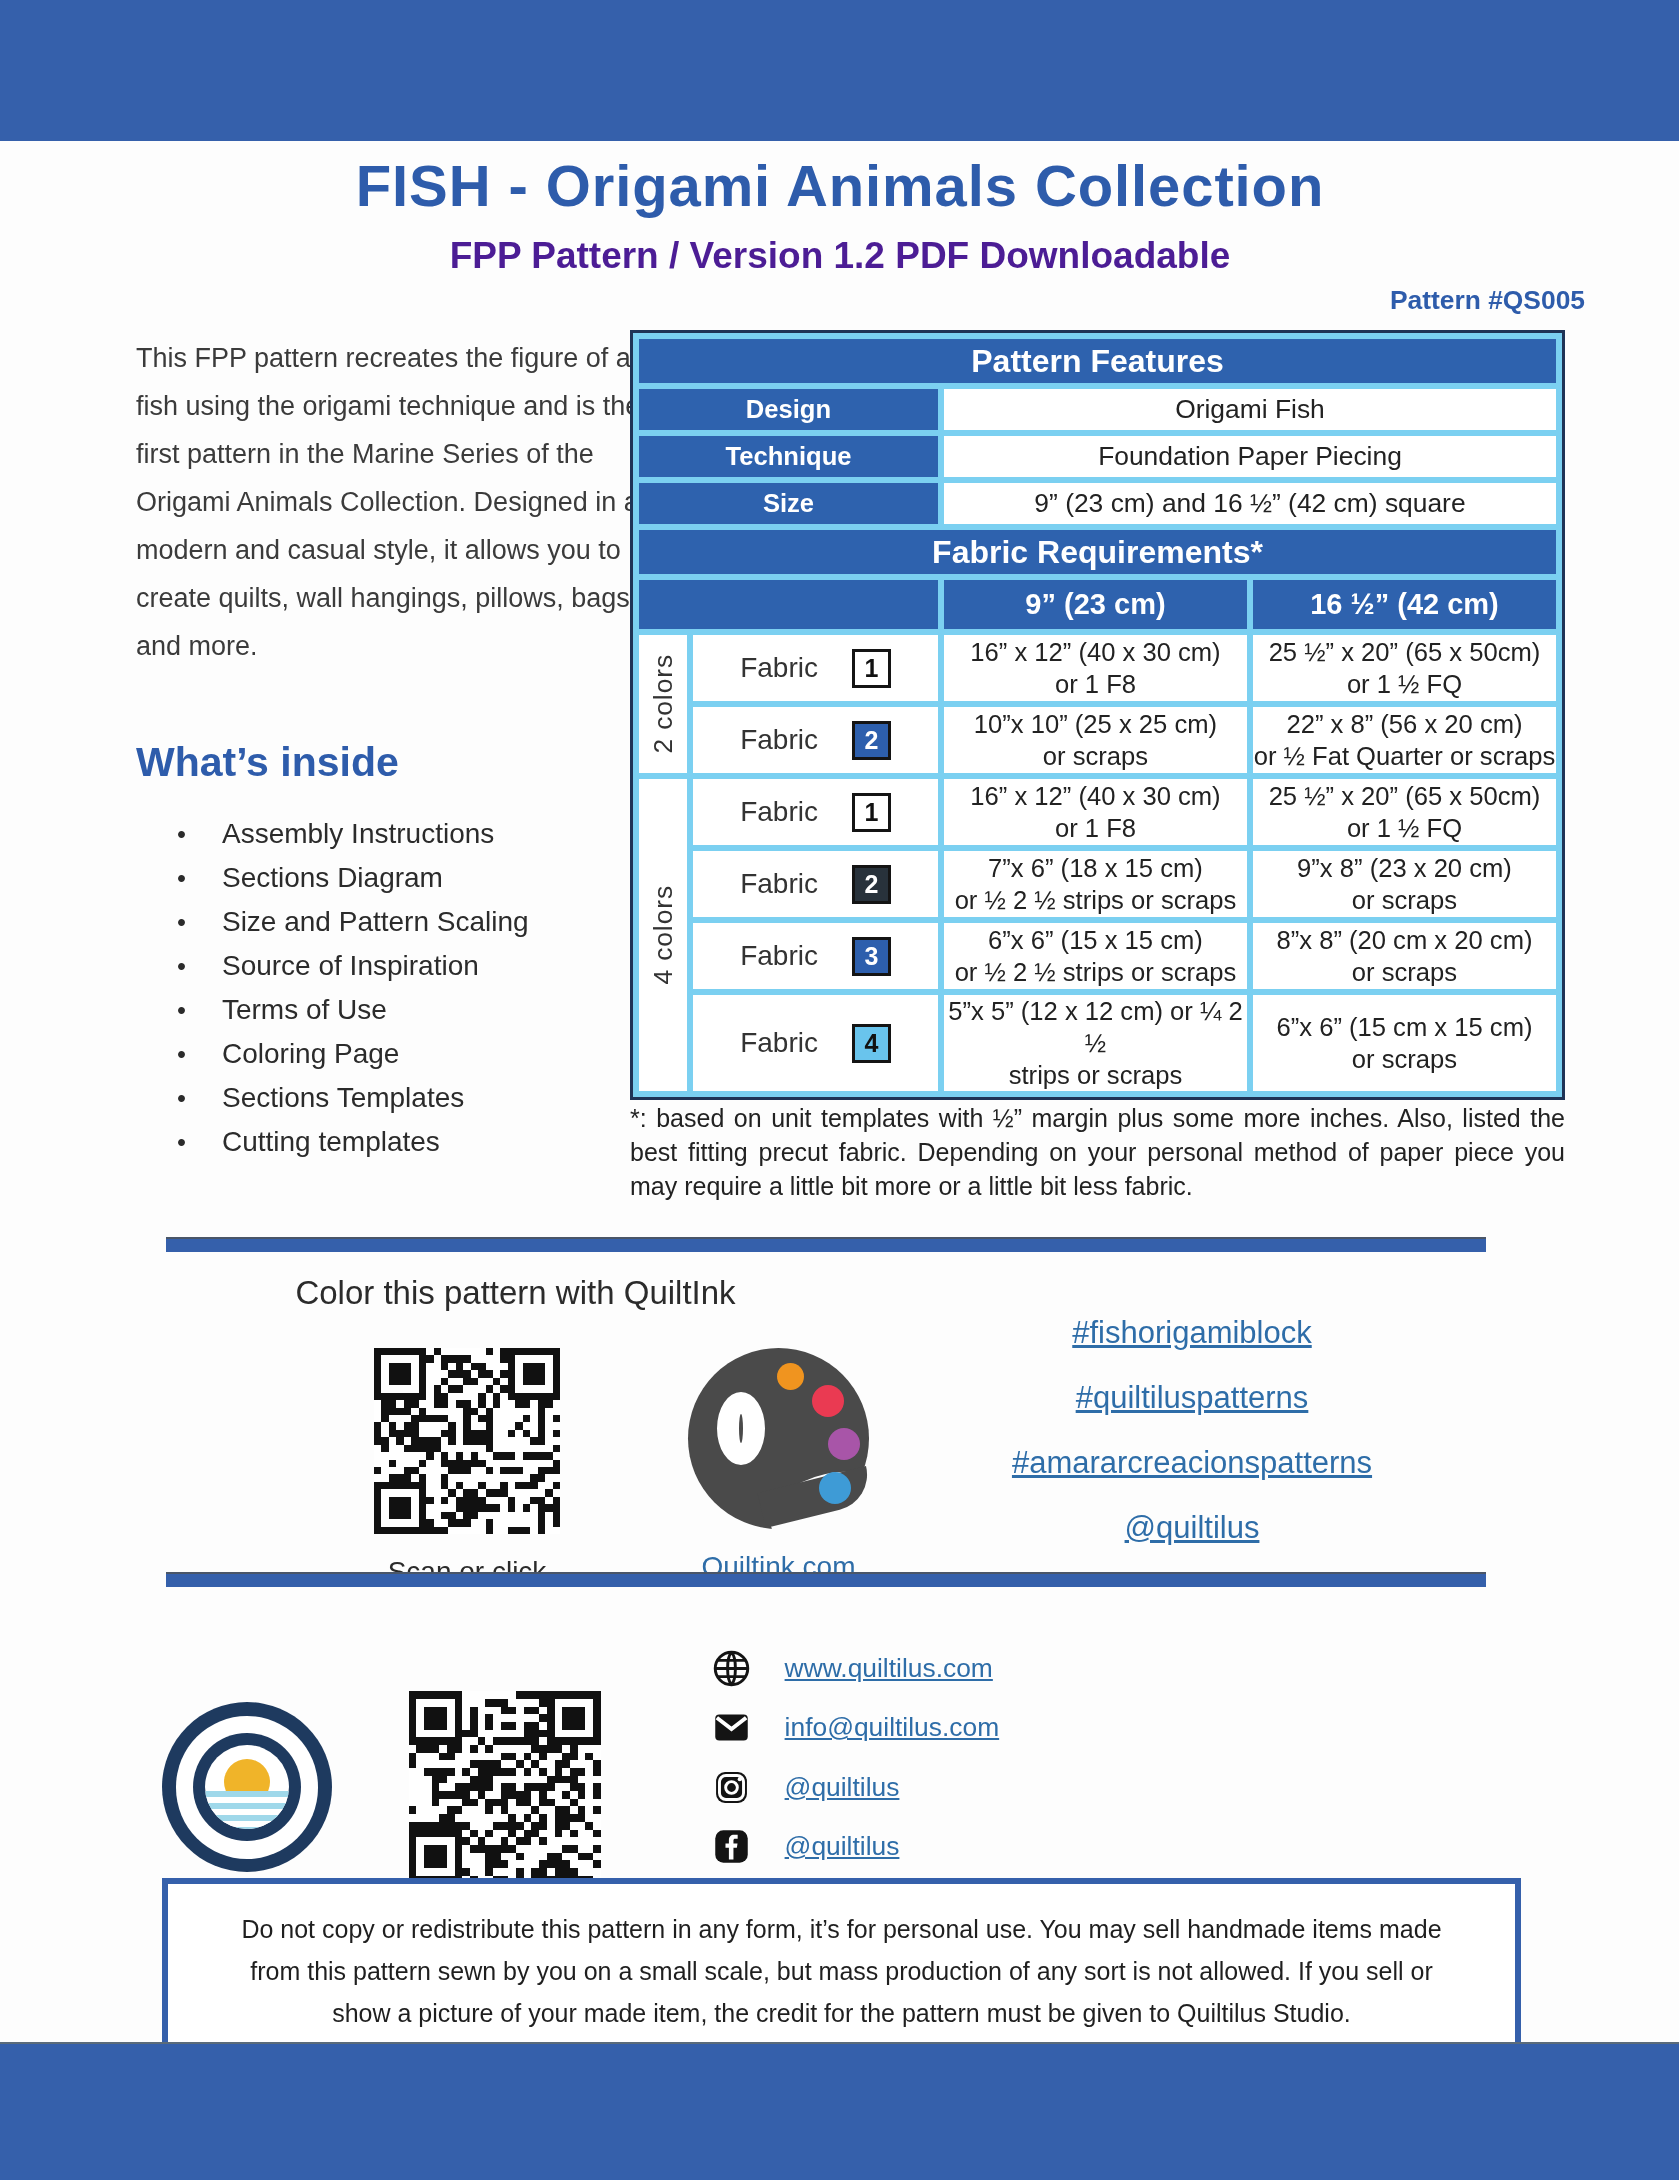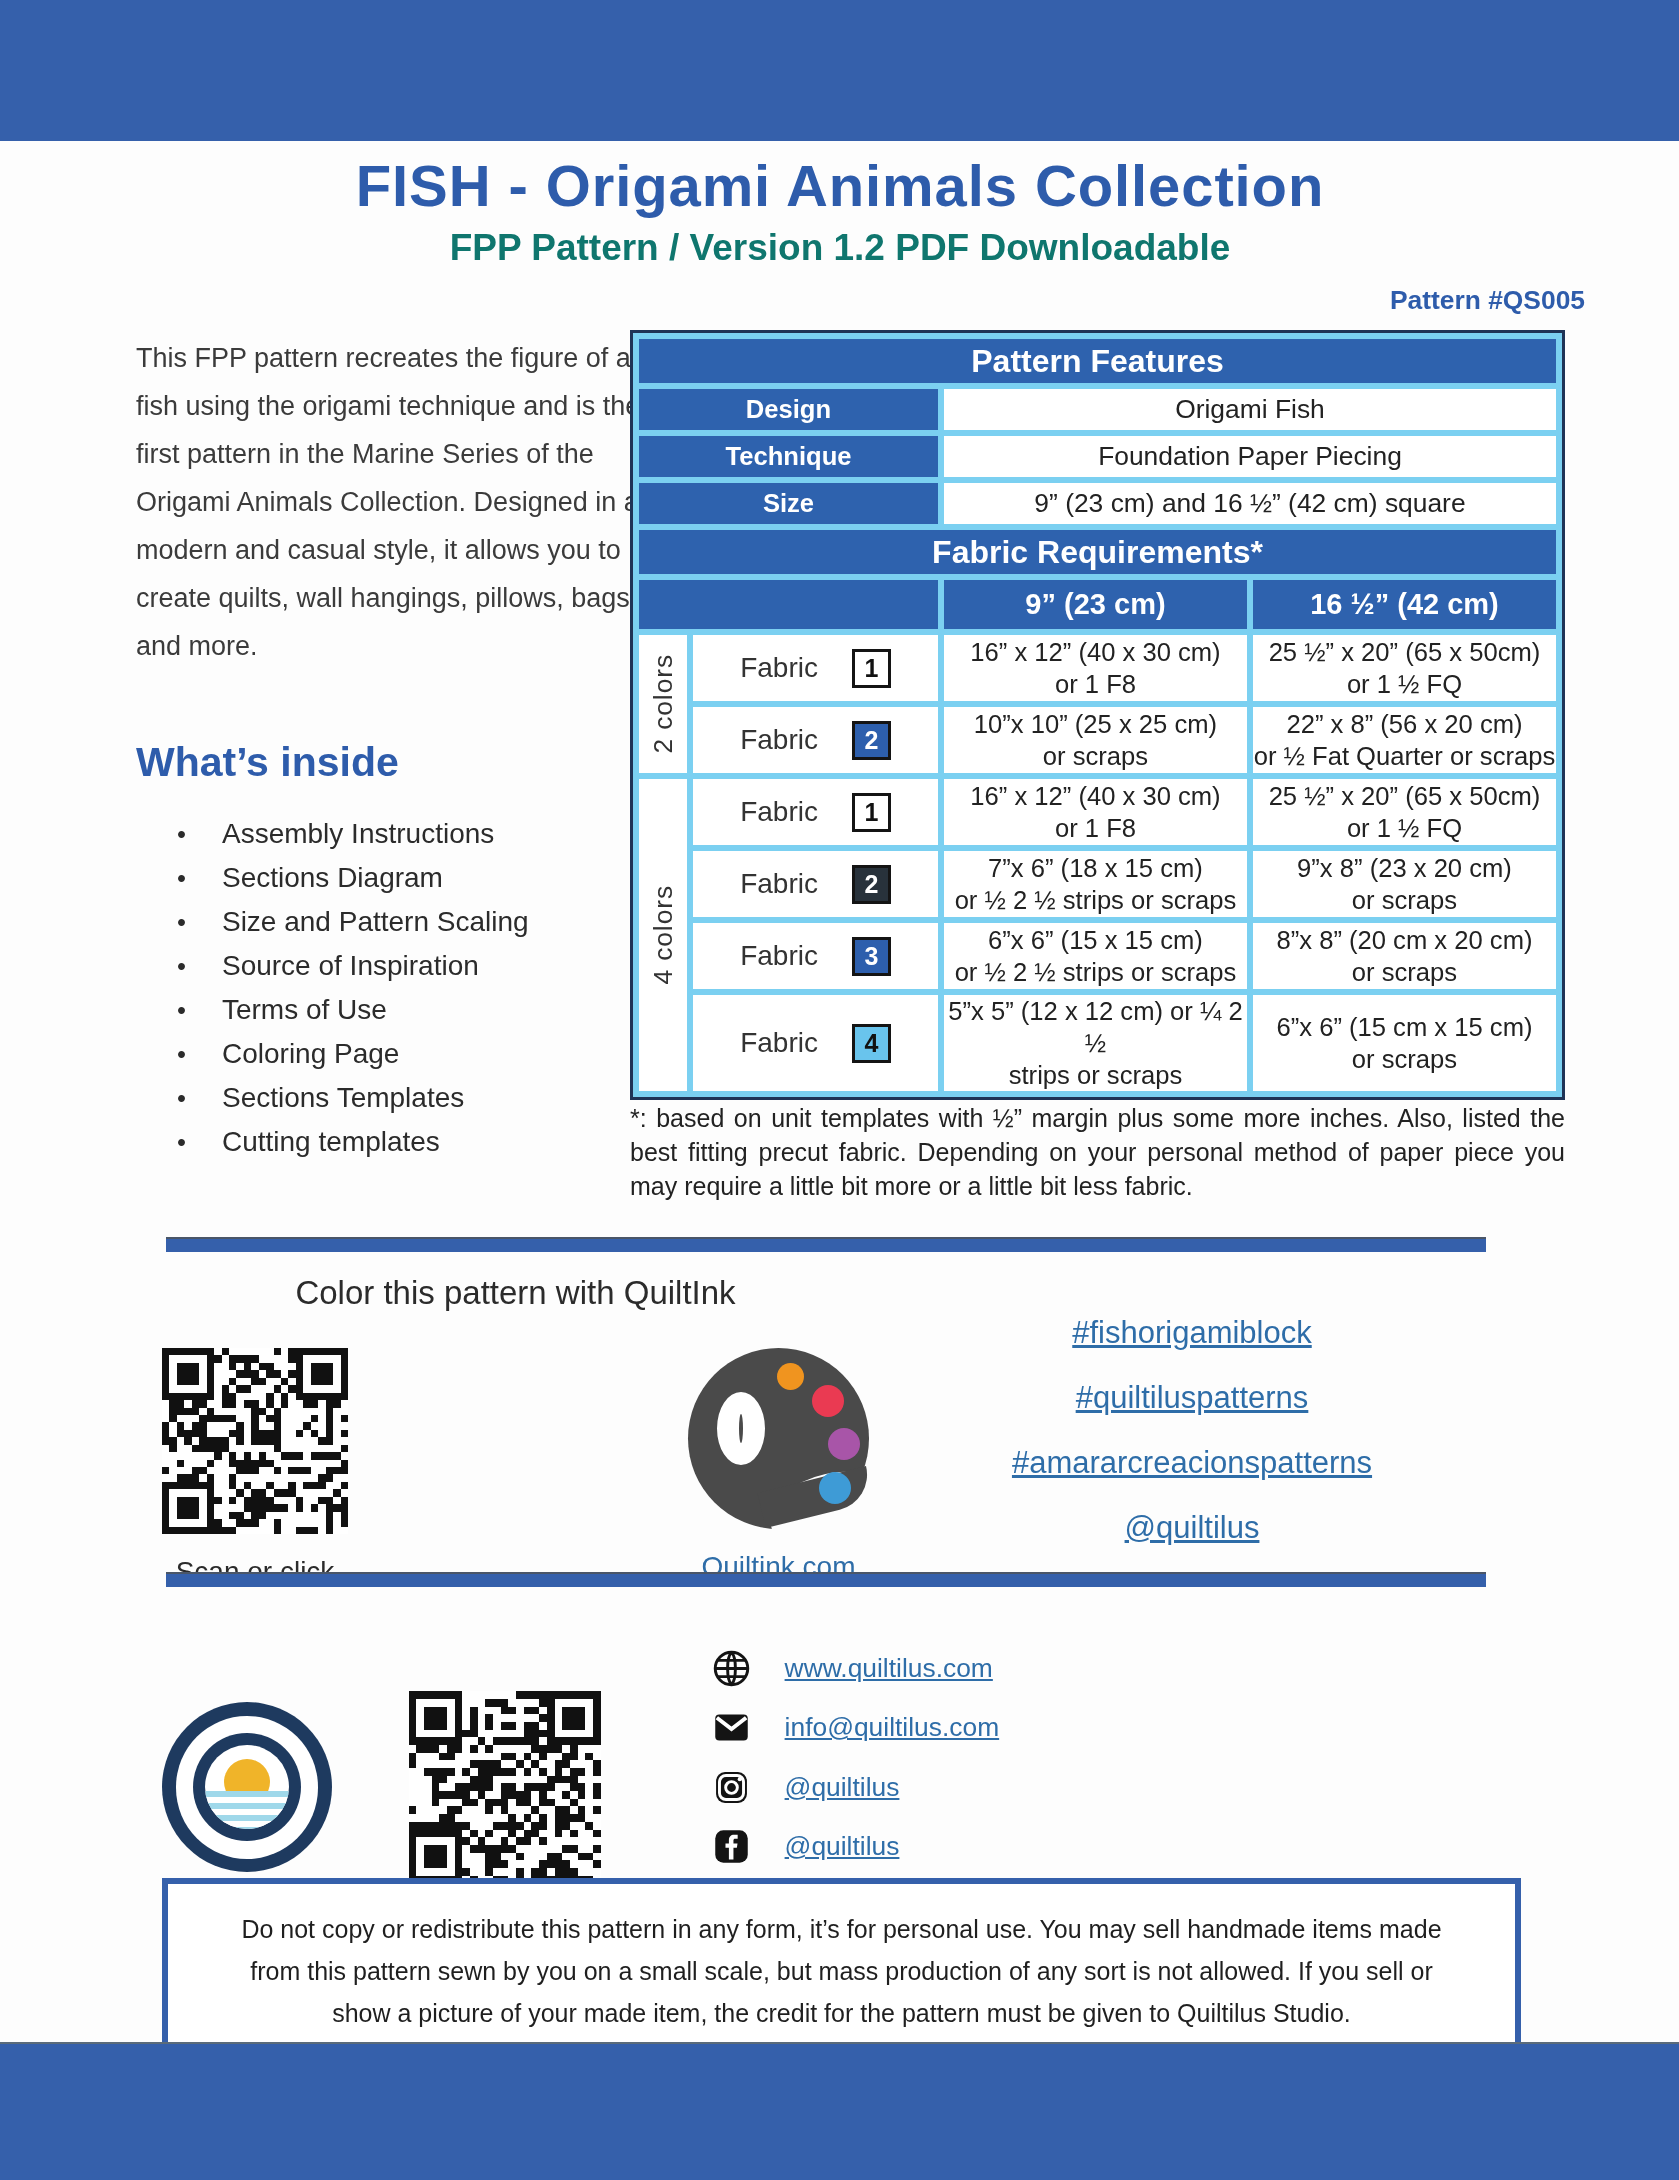--- a/index.html
+++ b/index.html
@@ -10,21 +10,21 @@
     font-family:"Liberation Sans", sans-serif;
     color:#2b2b2b;
     overflow:hidden;
   }
   .top-bar    { position:absolute; top:0; left:0; width:100%; height:141px; background:#3560ab; }
   .bottom-bar { position:absolute; bottom:0; left:0; width:100%; height:139px; background:#3560ab; border-top:2.6px solid #5a6b7a; }
 
   
   .page-header { position:absolute; top:152px; left:0; width:100%; text-align:center; }
   .page-title    { font-size:58px; font-weight:bold; color:#2e5cab; letter-spacing:0.9px; }
-  .page-subtitle { font-size:37px; font-weight:bold; color:#0f766e; margin-top:8px; }
+  .page-subtitle { font-size:37px; font-weight:bold; color:#4c1d95; margin-top:16px; }
   .pattern-number { position:absolute; top:285px; right:95px; font-size:26.4px; font-weight:bold; color:#2e5cab; }
 
   
   .intro-paragraph { position:absolute; left:136px; top:334px; width:511px;
                      font-size:27px; line-height:48px; color:#3b3b3b; }
   .whats-inside { position:absolute; left:136px; top:739px; width:528px; }
   .whats-inside-heading { font-size:41px; font-weight:bold; color:#2e5cab; }
   .whats-inside-list { list-style:none; margin-top:25.6px; }
   .whats-inside-list li { display:flex; gap:36px; padding-left:41px;
                           font-size:28px; line-height:44px; color:#2b2b2b; }
@@ -60,21 +60,21 @@
               font-size:25px; line-height:34px; text-align:justify; color:#222; }
 
   .divider { position:absolute; left:166px; width:1320px; height:15.3px;
              background:#3560ab; border-top:2.6px solid #4a5668; }
   .divider-1 { top:1237px; }
   .divider-2 { top:1572px; }
 
   
   .quiltink-section { position:absolute; left:162px; top:1274px; width:707px; text-align:center; }
   .mid-heading { font-size:33px; color:#2b2b2b; }
-  .quiltink-row { margin-top:36px; display:flex; justify-content:space-between; align-items:flex-start; gap:128px; }
+  .quiltink-row { margin-top:36px; display:flex; justify-content:flex-end; align-items:flex-start; gap:128px; }
   .qr { display:grid; grid-template-columns:repeat(25,1fr); grid-template-rows:repeat(25,1fr);
         background:#fff; }
   .qr i { background:#111; }
   .qr-1 { width:186px; height:186px; }
   .qr-col, .logo-col { display:flex; flex-direction:column; align-items:center; gap:22px; }
   .caption { font-size:28px; color:#2b2b2b; }
   a.link, .link { color:#2e6da8; text-decoration:underline; font-size:28px; cursor:pointer; }
 
   
   .qlogo { width:181px; height:181px; position:relative; }

